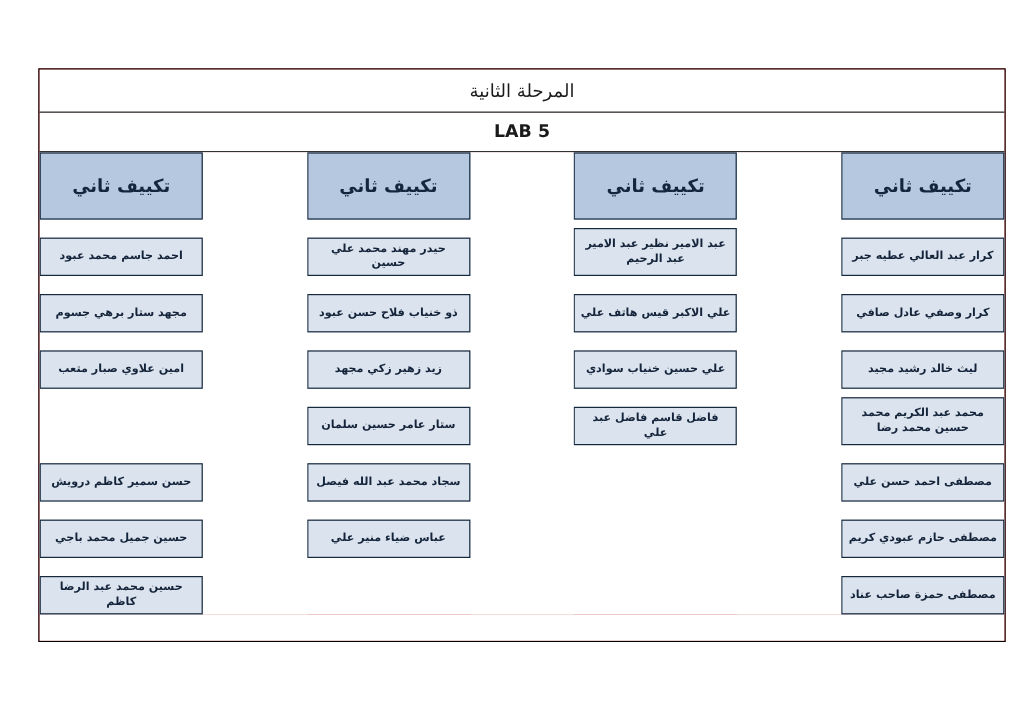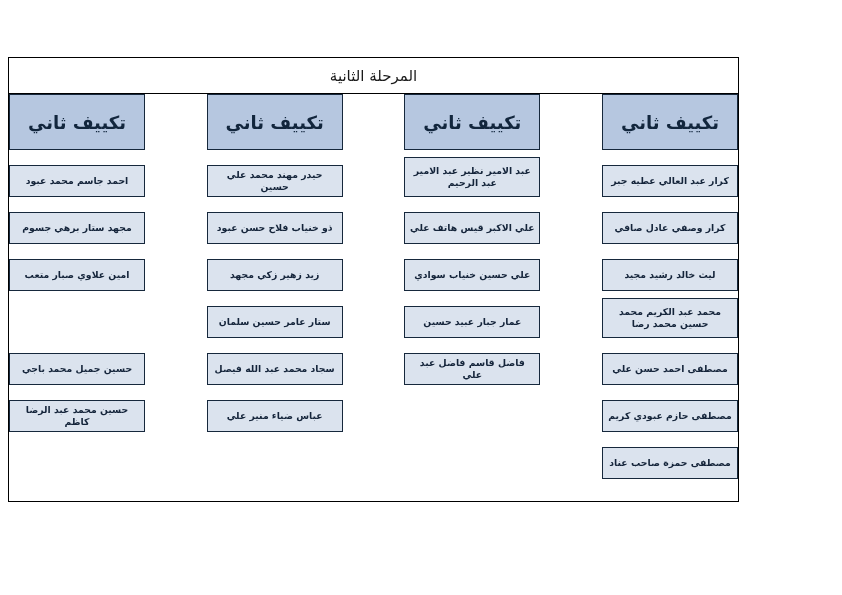--- a/index.html
+++ b/index.html
@@ -18,23 +18,23 @@
   .page {
     position: relative;
     width: 842px;
     height: 595px;
     background: #ffffff;
   }
 
   
   .doc-table {
     position: absolute;
-    left: 8px;
+    left: 32px;
     top: 57px;
-    width: 731px;
+    width: 806px;
     border: 1.4px solid #000000;
     box-sizing: border-box;
     background: #b91c1c;
   }
 
   
   .title-row {
     border-bottom: 1.4px solid #000000;
     text-align: center;
     box-sizing: border-box;
@@ -77,21 +77,21 @@
   }
 
   .col-header {
     height: 56px;
     background: #b6c7e0;
     border: 1.2px solid #16283c;
     box-sizing: border-box;
     display: flex;
     align-items: center;
     justify-content: center;
-    font-size: 18px;
+    font-size: 15px;
     font-weight: 700;
     color: #12263d;
   }
 
   .cell-wrap {
     height: 47px;
     display: flex;
     align-items: flex-end;
     box-sizing: border-box;
   }
@@ -128,20 +128,21 @@
 </style>
 </head>
 <body>
 
 <div class="page">
 
   <div class="doc-table">
 
     <div class="title-row stage">المرحلة الثانية</div>
 
+    <div class="title-row lab">LAB 5</div>
 
     <div class="grid">
 
       <div class="col names">
         <div class="col-header">تكييف ثاني</div>
         <div class="cell-wrap">
           <div class="cell">كرار عبد العالي عطيه جبر</div>
         </div>
         <div class="cell-wrap">
           <div class="cell">كرار وصفي عادل صافي</div>
@@ -170,23 +171,20 @@
         <div class="cell-wrap">
           <div class="cell two-line">عبد الامير نظير عبد الامير عبد الرحيم</div>
         </div>
         <div class="cell-wrap">
           <div class="cell">علي الاكبر قيس هاتف علي</div>
         </div>
         <div class="cell-wrap">
           <div class="cell">علي حسين خنياب سوادي</div>
         </div>
         <div class="cell-wrap">
-          <div class="cell">عمار جبار عبيد حسين</div>
-        </div>
-        <div class="cell-wrap">
           <div class="cell">فاضل قاسم فاضل عبد علي</div>
         </div>
       </div>
 
       <div class="col spacer"></div>
 
       <div class="col names">
         <div class="col-header">تكييف ثاني</div>
         <div class="cell-wrap">
           <div class="cell">حيدر مهند محمد علي حسين</div>
@@ -218,20 +216,23 @@
         <div class="cell-wrap">
           <div class="cell">مجهد ستار برهي جسوم</div>
         </div>
         <div class="cell-wrap">
           <div class="cell">امين علاوي صبار متعب</div>
         </div>
         <div class="cell-wrap">
           <div class="cell empty"></div>
         </div>
         <div class="cell-wrap">
+          <div class="cell">حسن سمير كاظم درويش</div>
+        </div>
+        <div class="cell-wrap">
           <div class="cell">حسين جميل محمد باجي</div>
         </div>
         <div class="cell-wrap">
           <div class="cell">حسين محمد عبد الرضا كاظم</div>
         </div>
       </div>
 
     </div>
 
     <div class="bottom-strip"></div>

